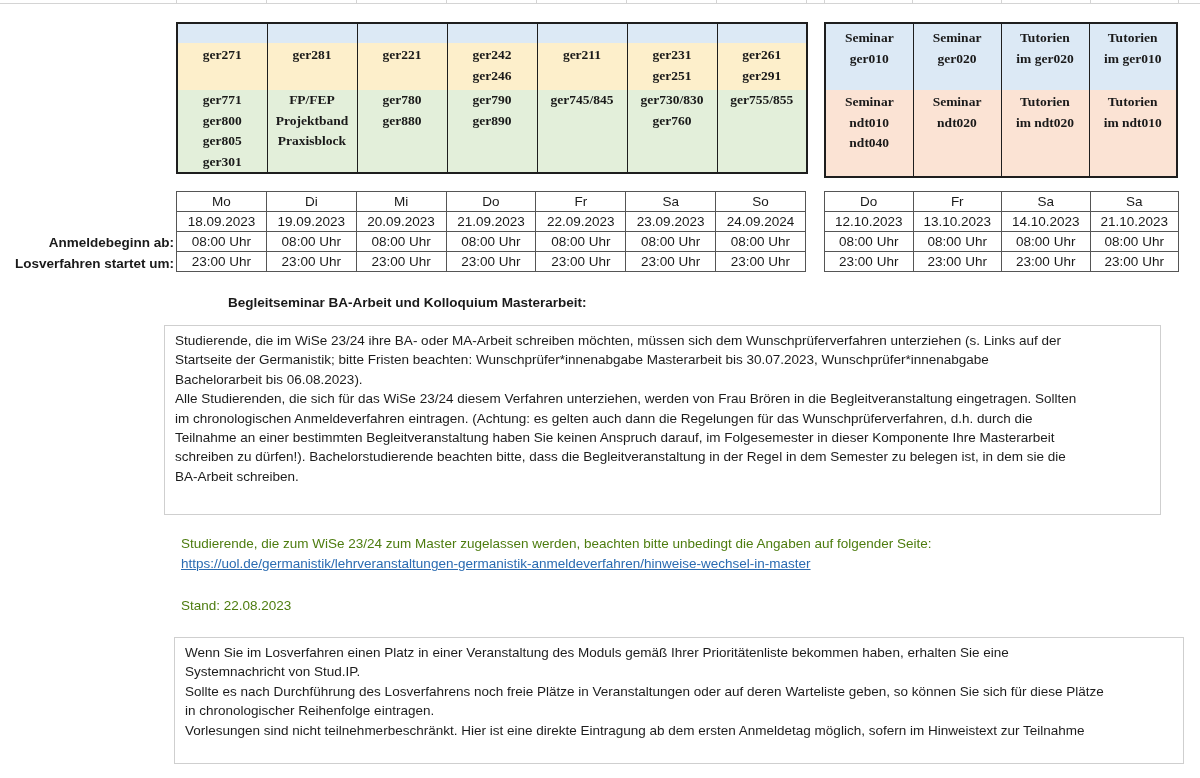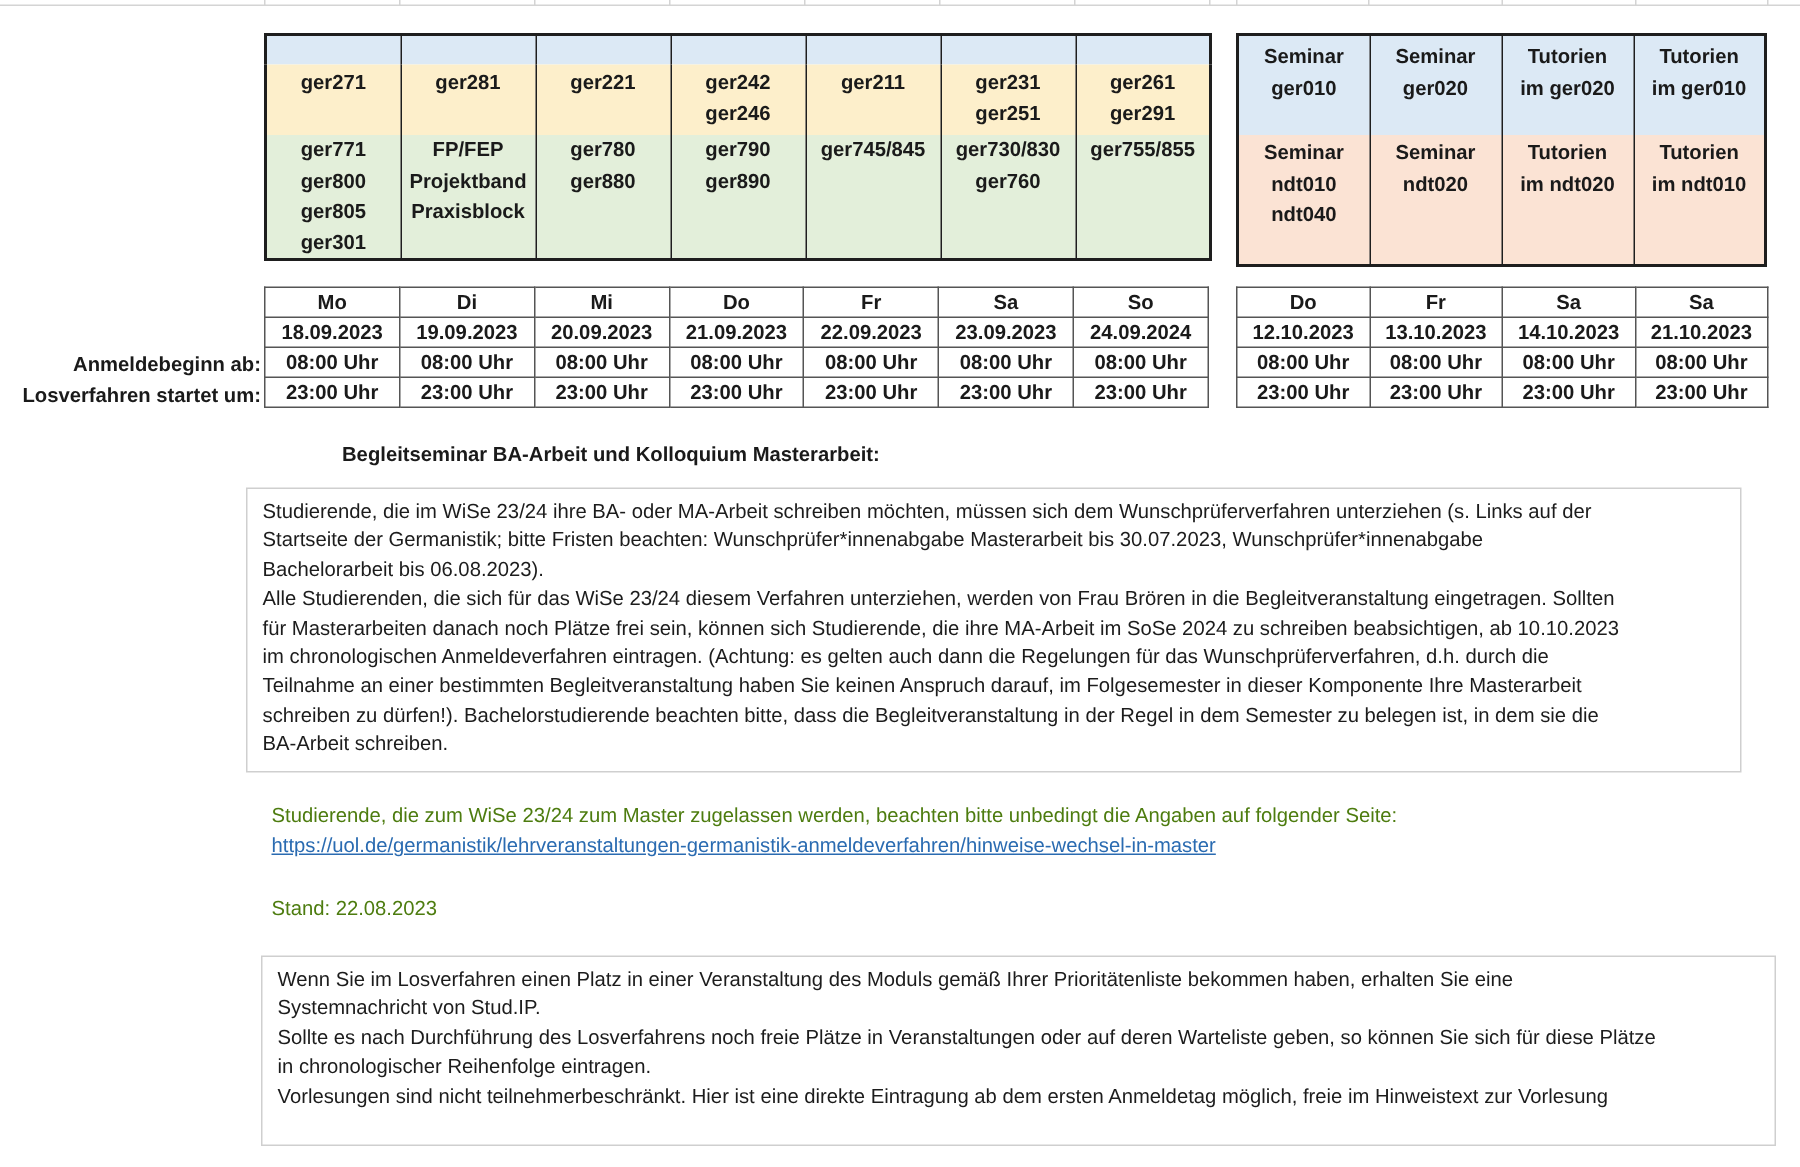--- a/index.html
+++ b/index.html
@@ -25,27 +25,27 @@
   }
   .mod-left { left: 176px; width: 631px; }
   .mod-left col { width: 90px; }
   .mod-right { left: 824px; width: 354px; }
   .mod-right col { width: 88px; }
   .row-blue td { background: #dce9f5; height: 19px; }
   .row-yellow td { background: #fdefcb; height: 45px; padding-top: 2px; margin-left: 25px; }
   .row-green td { background: #e3efda; height: 80px; }
   .row-blue-tall td { background: #dce9f5; height: 62px; padding-top: 4px; }
   .row-peach td { background: #fbe3d4; height: 84px; padding-top: 2px; }
-  .line { display: block; white-space: nowrap; }
+  .line { display: block; white-space: nowrap; font-family: Liberation Serif, serif; }
 
   
   .dates { position: absolute; top: 191px; border: 1px solid #555; }
   .dates td {
     border: 1px solid #555; text-align: center; font-size: 13.5px;
-    height: 19px; line-height: 19px; padding: 0; white-space: nowrap; font-weight: bold;
+    height: 19px; line-height: 19px; padding: 0; white-space: nowrap;
   }
   .dates-left { left: 176px; width: 629px; }
   .dates-left col { width: 89.85px; }
   .dates-right { left: 824px; width: 354px; }
   .dates-right col { width: 88.5px; }
   .row-labels { position: absolute; left: 0; top: 232px; width: 174px; }
   .row-labels div {
     text-align: right; font-weight: bold; font-size: 13.5px;
     height: 21px; line-height: 21px; white-space: nowrap;
   }
@@ -306,30 +306,29 @@
 </tbody>
   </table>
 
 <div class="heading">Begleitseminar BA-Arbeit und Kolloquium Masterarbeit:</div>
 
 <div class="box box1" id="box1">
     <p>Studierende, die im WiSe 23/24 ihre BA- oder MA-Arbeit schreiben möchten, müssen sich dem Wunschprüferverfahren unterziehen (s. Links auf der</p>
     <p>Startseite der Germanistik; bitte Fristen beachten: Wunschprüfer*innenabgabe  Masterarbeit bis 30.07.2023, Wunschprüfer*innenabgabe</p>
     <p>Bachelorarbeit bis 06.08.2023).</p>
     <p>Alle Studierenden, die sich für das WiSe 23/24 diesem Verfahren unterziehen, werden von Frau Brören in die Begleitveranstaltung eingetragen. Sollten</p>
-    <p>für Masterarbeiten danach noch Plätze frei sein, können sich Studierende, die ihre MA-Arbeit im SoSe 2024 zu schreiben beabsichtigen, ab 10.10.2023</p>
     <p>im chronologischen Anmeldeverfahren eintragen. (Achtung: es gelten auch dann die Regelungen für das Wunschprüferverfahren, d.h. durch die</p>
     <p>Teilnahme an einer bestimmten Begleitveranstaltung haben Sie keinen Anspruch darauf, im Folgesemester in dieser Komponente Ihre Masterarbeit</p>
     <p>schreiben zu dürfen!).  Bachelorstudierende beachten bitte, dass die Begleitveranstaltung in der  Regel in dem Semester zu belegen ist, in dem sie die</p>
     <p>BA-Arbeit schreiben.</p>
   </div>
 
 <div class="red red1">Studierende, die zum WiSe 23/24 zum Master zugelassen werden, beachten bitte unbedingt die Angaben auf folgender Seite:</div>
 <a class="link">https://uol.de/germanistik/lehrveranstaltungen-germanistik-anmeldeverfahren/hinweise-wechsel-in-master</a>
 <div class="red stand">Stand: 22.08.2023</div>
 
 <div class="box box2" id="box2">
     <p>Wenn Sie im Losverfahren einen Platz in einer Veranstaltung des Moduls gemäß Ihrer Prioritätenliste bekommen haben, erhalten Sie eine</p>
     <p>Systemnachricht von Stud.IP.</p>
     <p>Sollte es nach Durchführung des Losverfahrens noch freie Plätze in Veranstaltungen oder auf deren Warteliste geben, so können Sie sich für diese Plätze</p>
     <p>in chronologischer Reihenfolge eintragen.</p>
-    <p>Vorlesungen sind nicht teilnehmerbeschränkt. Hier ist eine direkte Eintragung ab dem ersten Anmeldetag möglich, freie im Hinweistext zur Vorlesung</p>
+    <p>Vorlesungen sind nicht teilnehmerbeschränkt. Hier ist eine direkte Eintragung ab dem ersten Anmeldetag möglich, sofern im Hinweistext zur Teilnahme</p>
   </div>
 
 </body></html>

